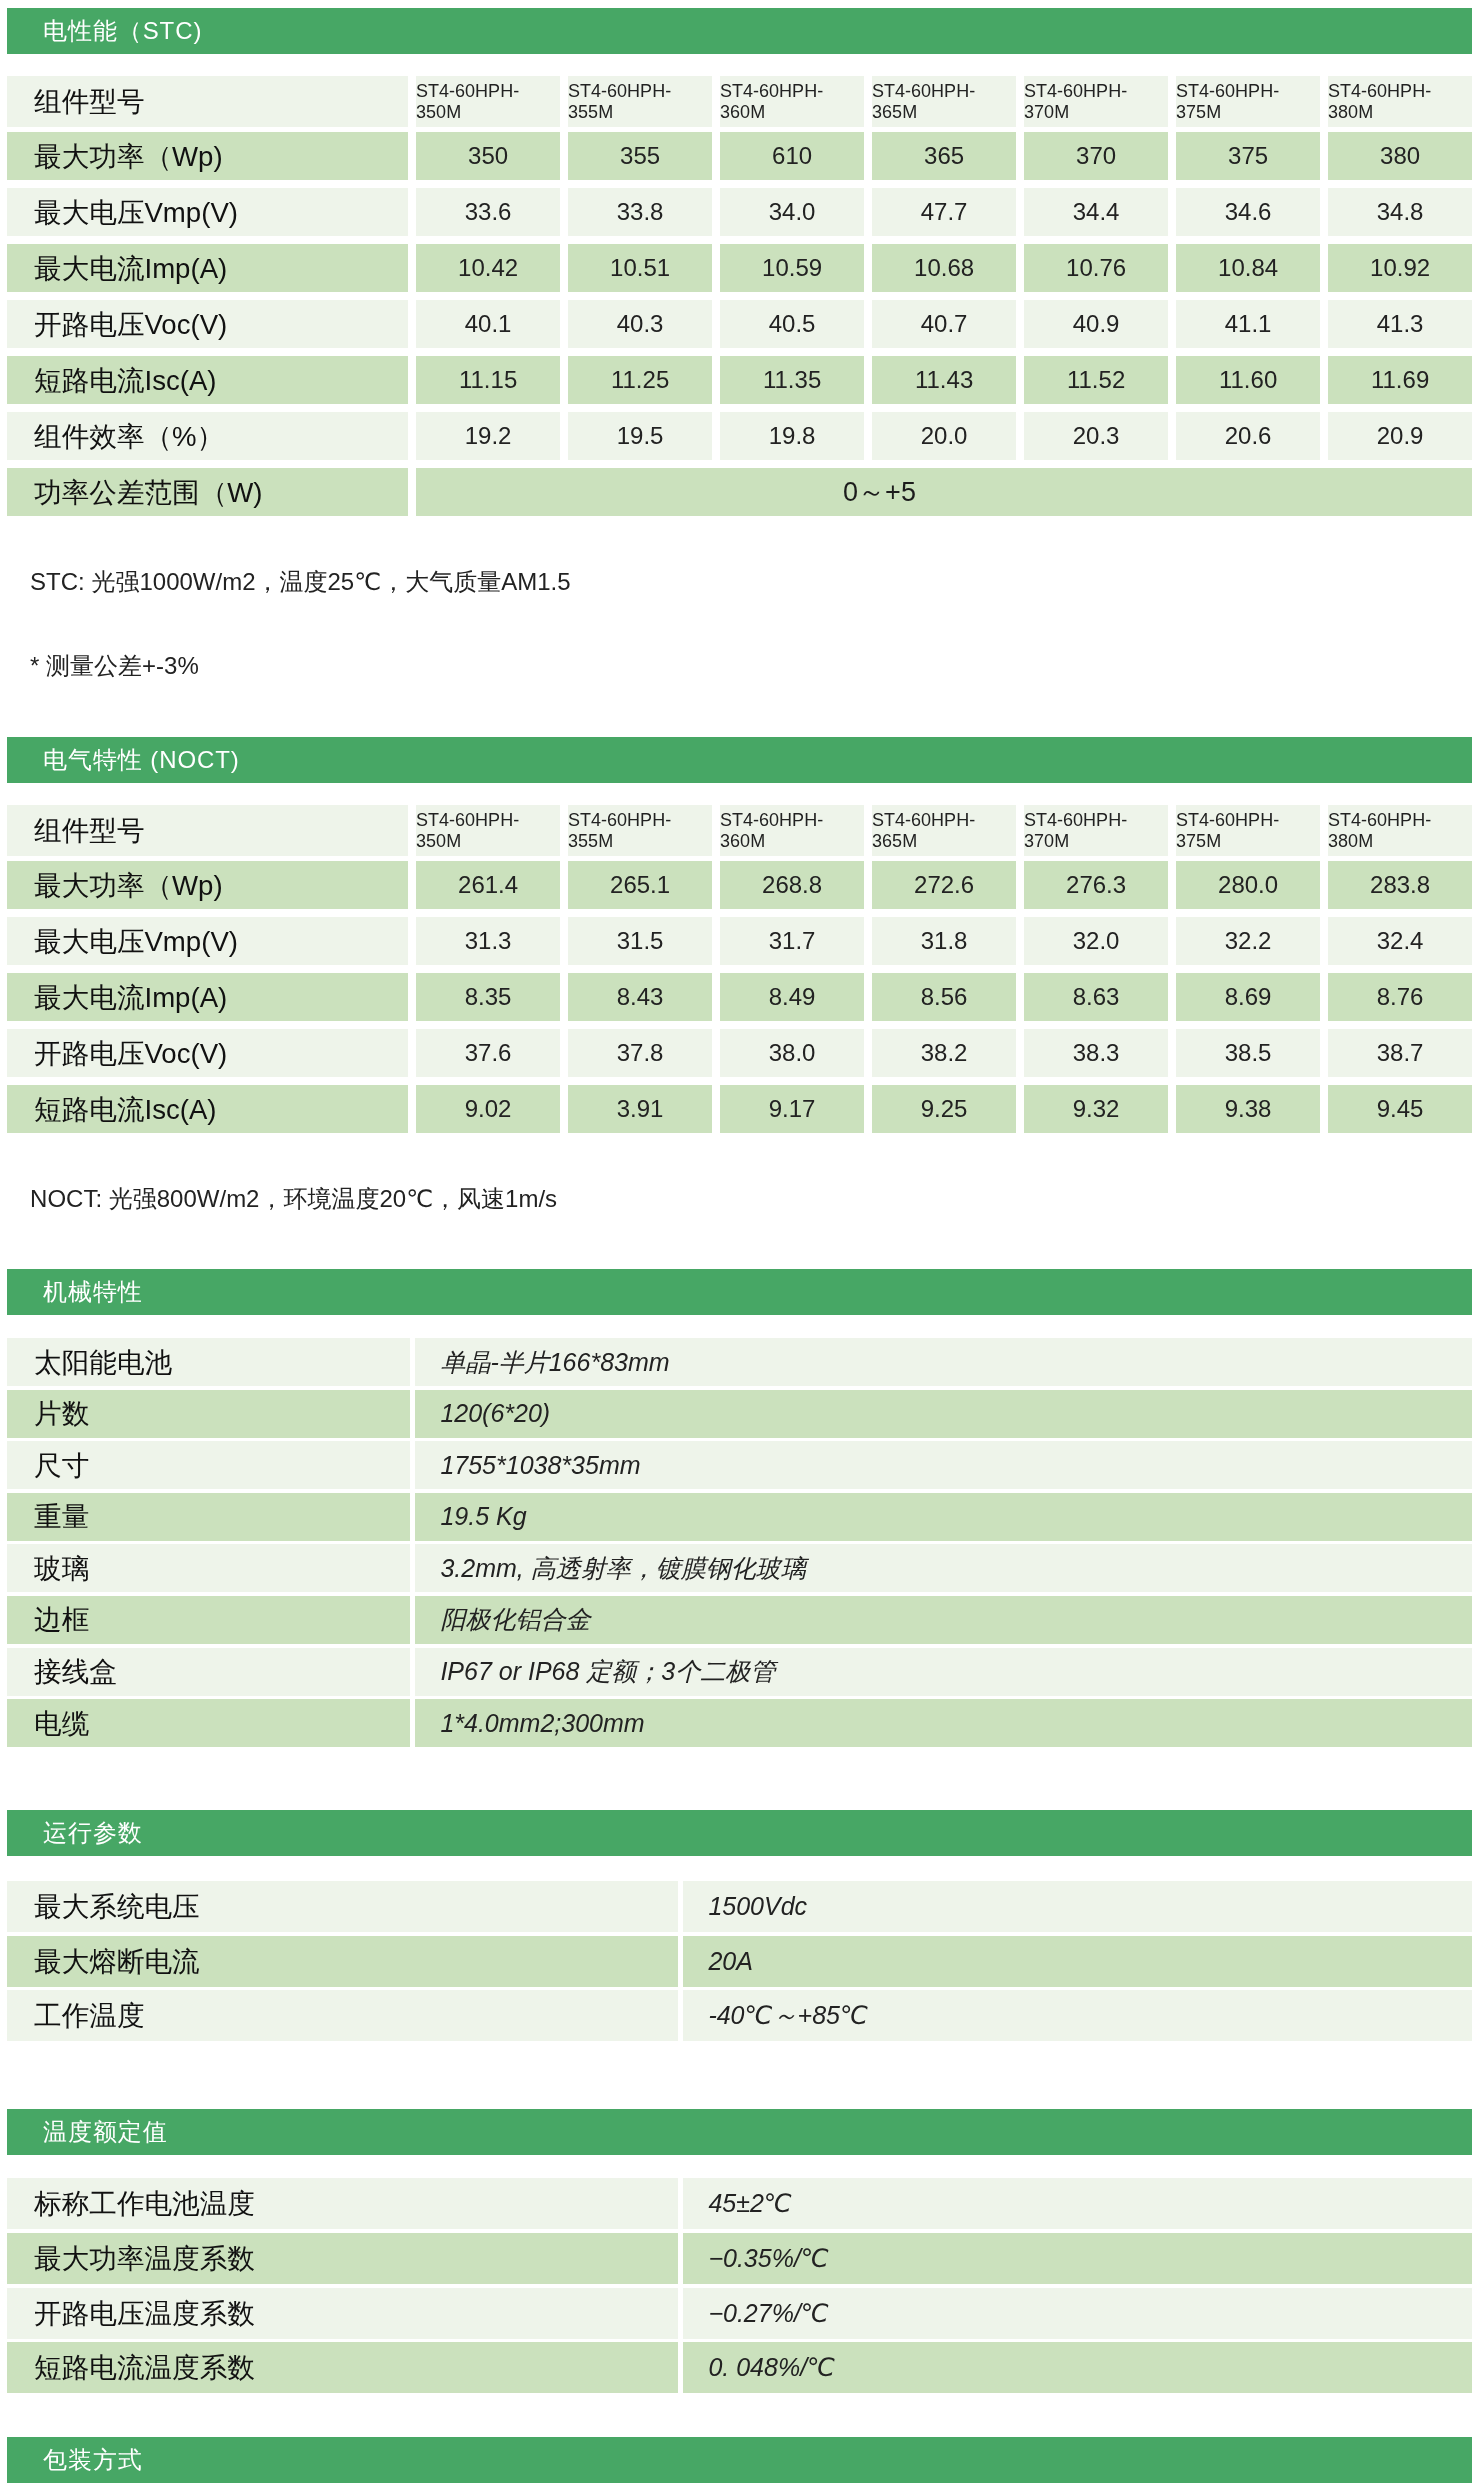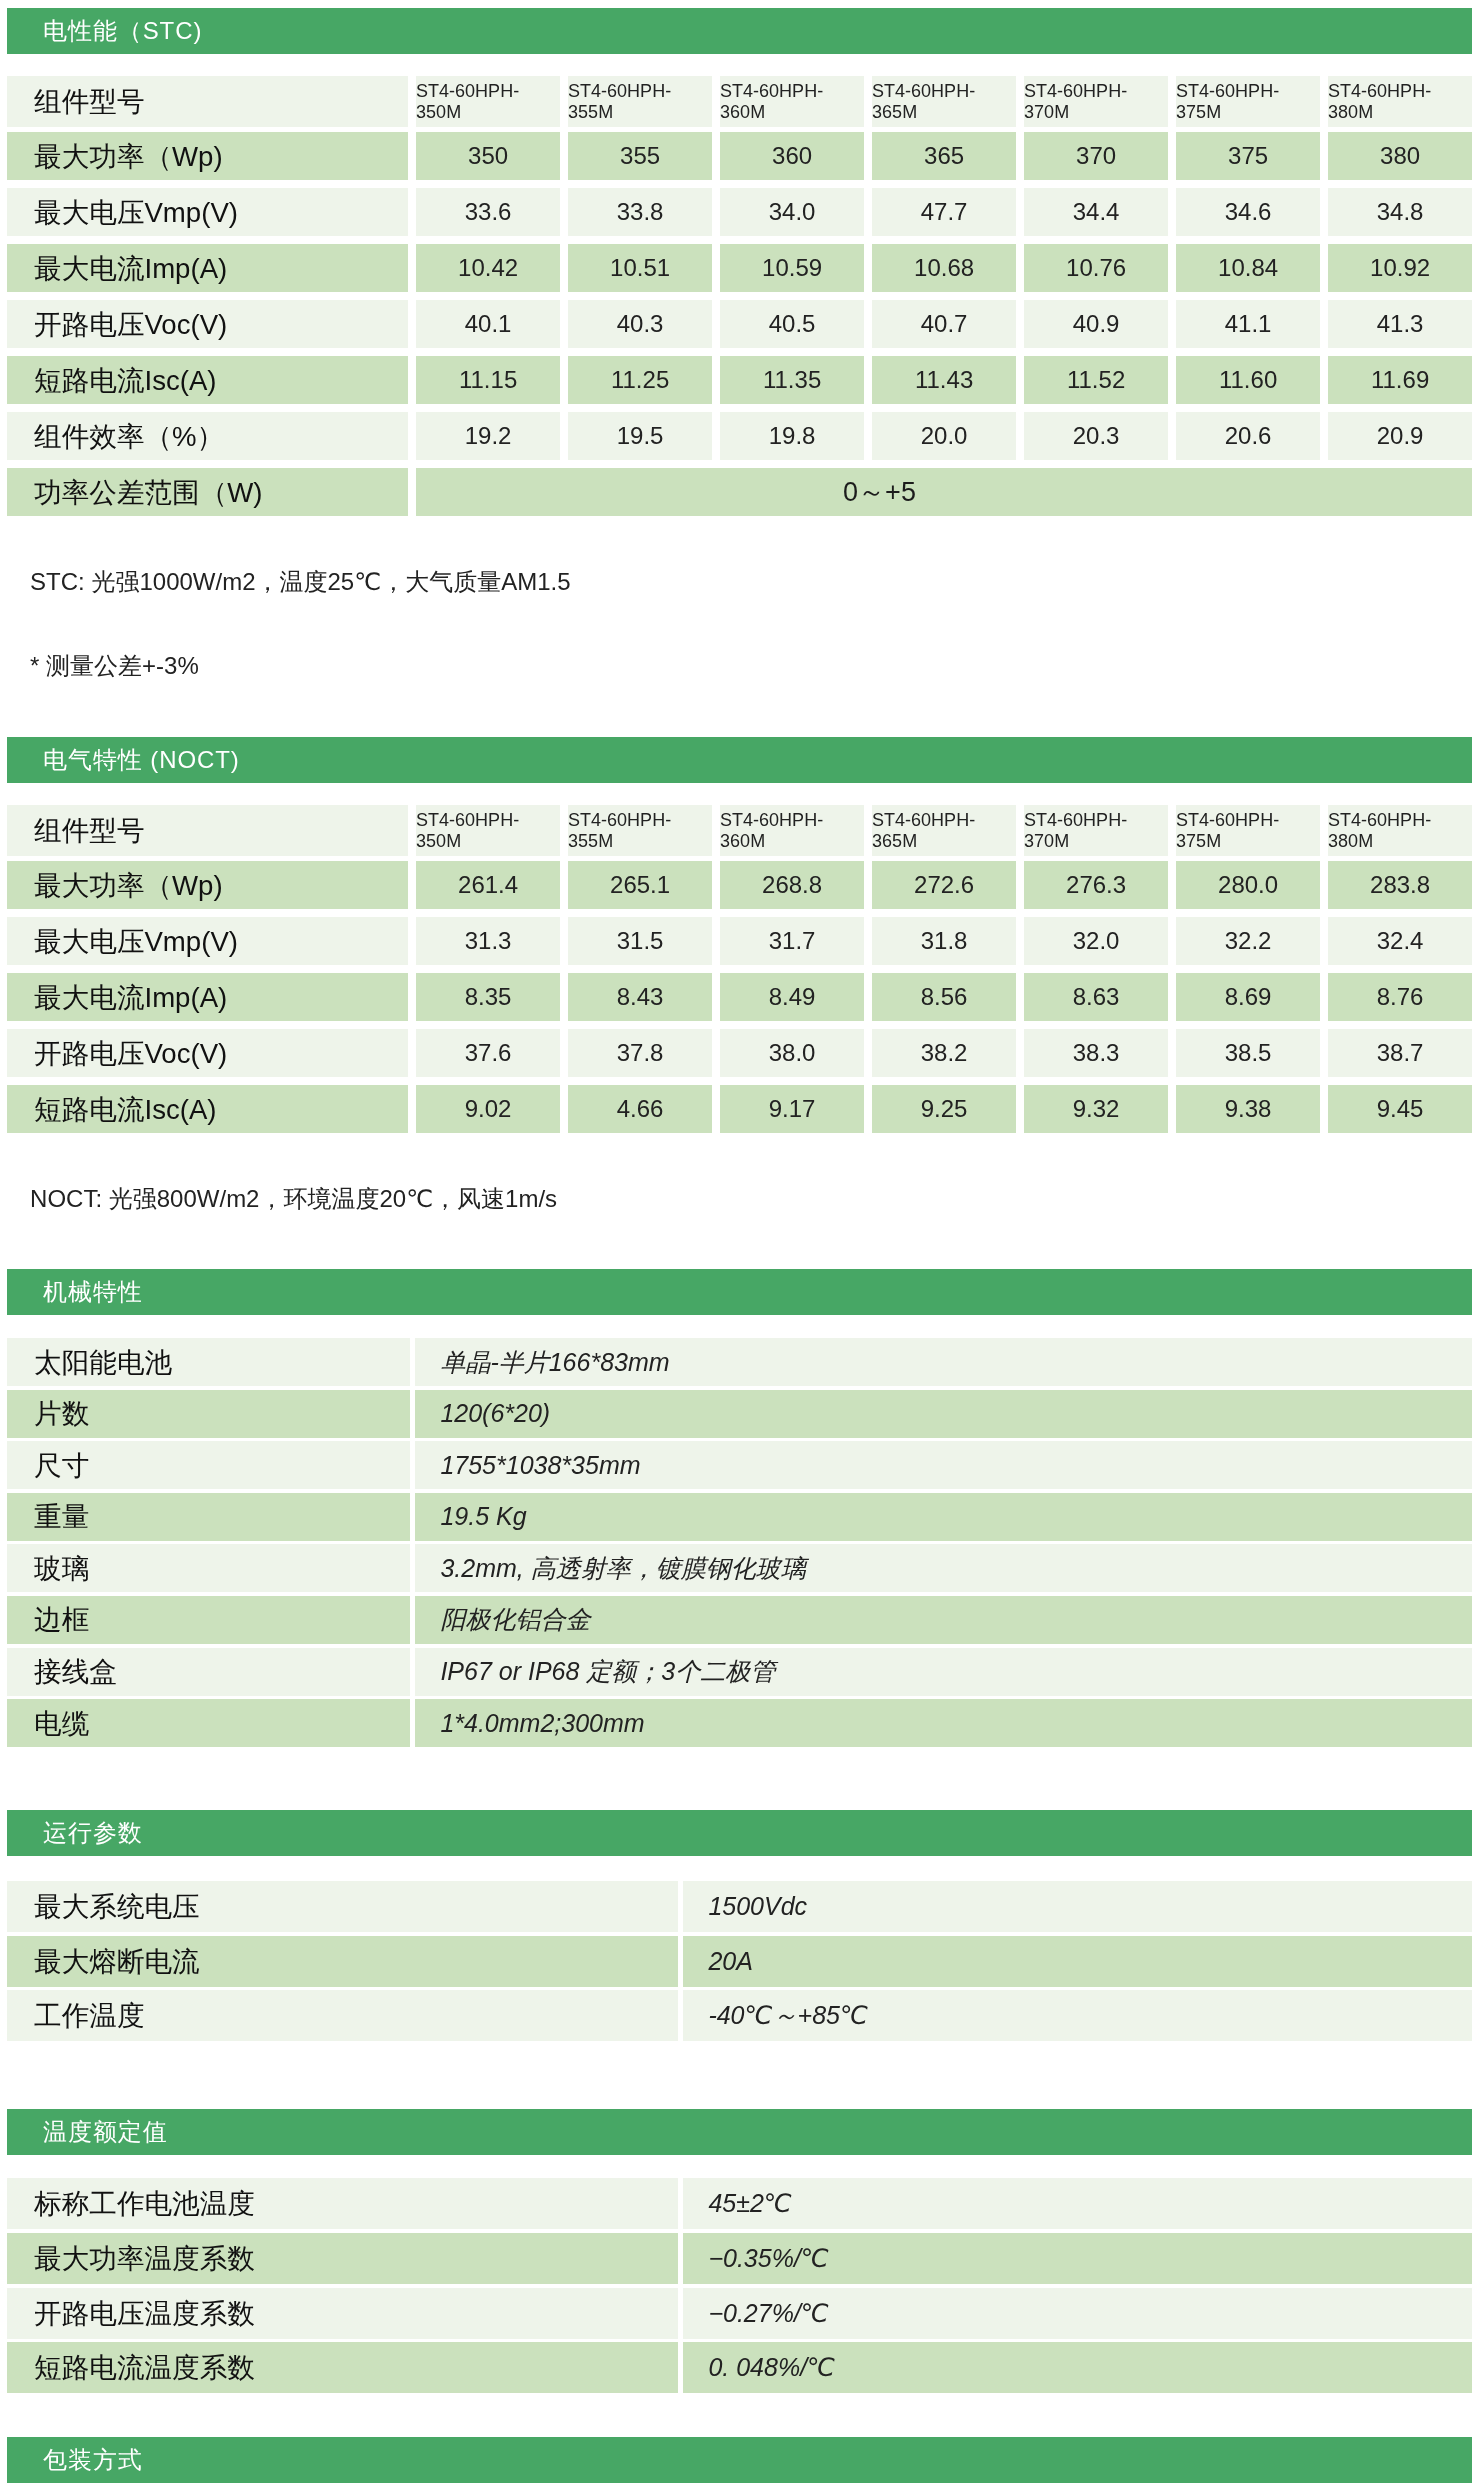--- a/index.html
+++ b/index.html
@@ -61,21 +61,21 @@
     <div class="c mod l hh">ST4-60HPH-355M</div>
     <div class="c mod l hh">ST4-60HPH-360M</div>
     <div class="c mod l hh">ST4-60HPH-365M</div>
     <div class="c mod l hh">ST4-60HPH-370M</div>
     <div class="c mod l hh">ST4-60HPH-375M</div>
     <div class="c mod l hh">ST4-60HPH-380M</div>
 
     <div class="c lab g">最大功率（Wp)</div>
     <div class="c val g">350</div>
     <div class="c val g">355</div>
-    <div class="c val g">360</div>
+    <div class="c val g">610</div>
     <div class="c val g">365</div>
     <div class="c val g">370</div>
     <div class="c val g">375</div>
     <div class="c val g">380</div>
 
     <div class="c lab l">最大电压Vmp(V)</div>
     <div class="c val l">33.6</div>
     <div class="c val l">33.8</div>
     <div class="c val l">34.0</div>
     <div class="c val l">47.7</div>
@@ -173,21 +173,21 @@
     <div class="c val l">37.6</div>
     <div class="c val l">37.8</div>
     <div class="c val l">38.0</div>
     <div class="c val l">38.2</div>
     <div class="c val l">38.3</div>
     <div class="c val l">38.5</div>
     <div class="c val l">38.7</div>
 
     <div class="c lab g">短路电流Isc(A)</div>
     <div class="c val g">9.02</div>
-    <div class="c val g">4.66</div>
+    <div class="c val g">3.91</div>
     <div class="c val g">9.17</div>
     <div class="c val g">9.25</div>
     <div class="c val g">9.32</div>
     <div class="c val g">9.38</div>
     <div class="c val g">9.45</div>
   </div>
 
   <div class="notes">
     <div class="note">NOCT: 光强800W/m2，环境温度20℃，风速1m/s</div>
   </div>

